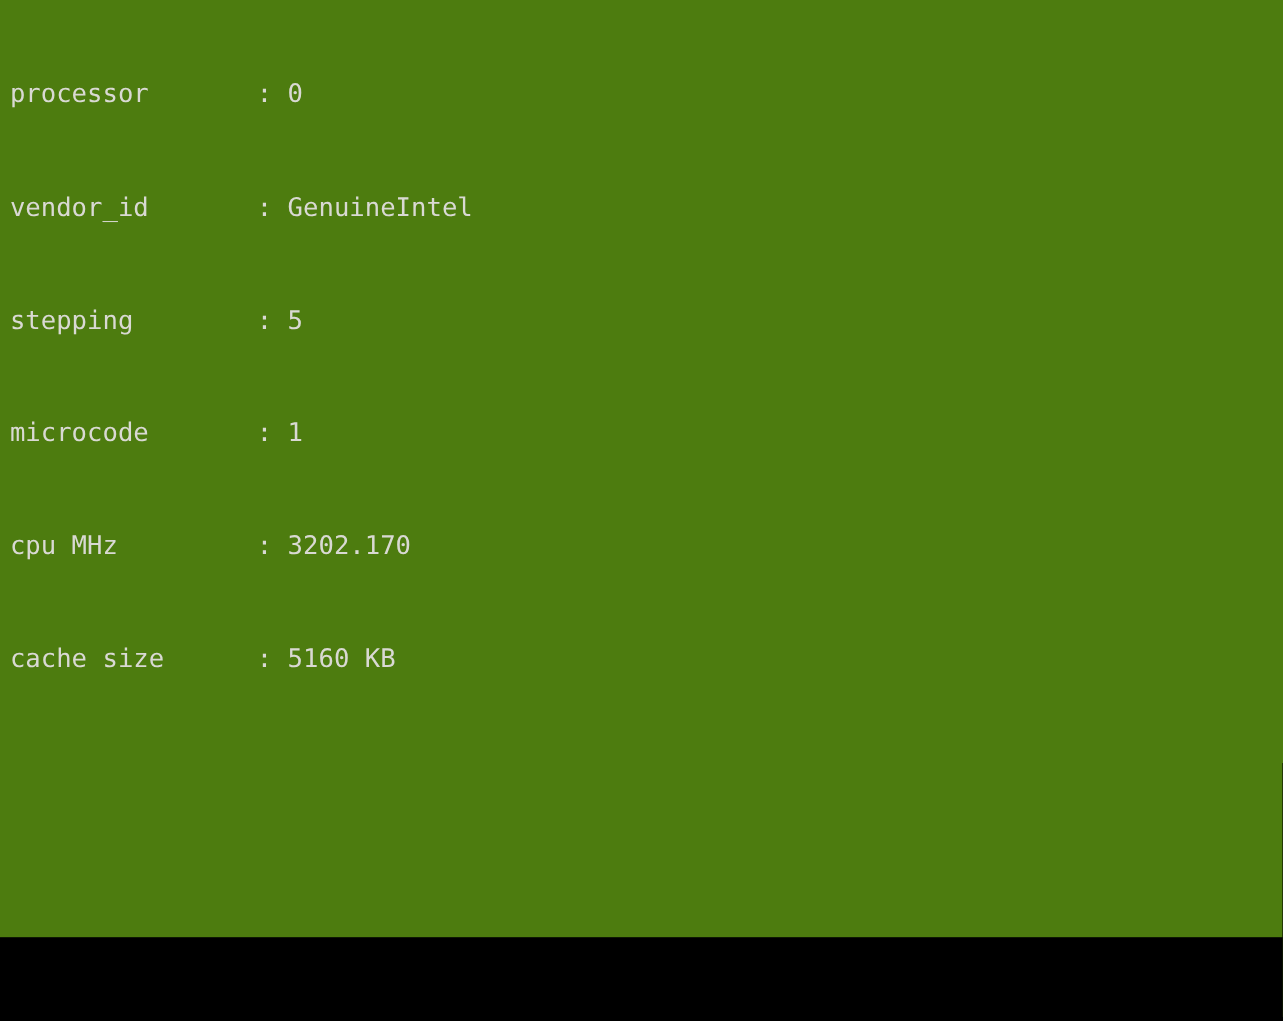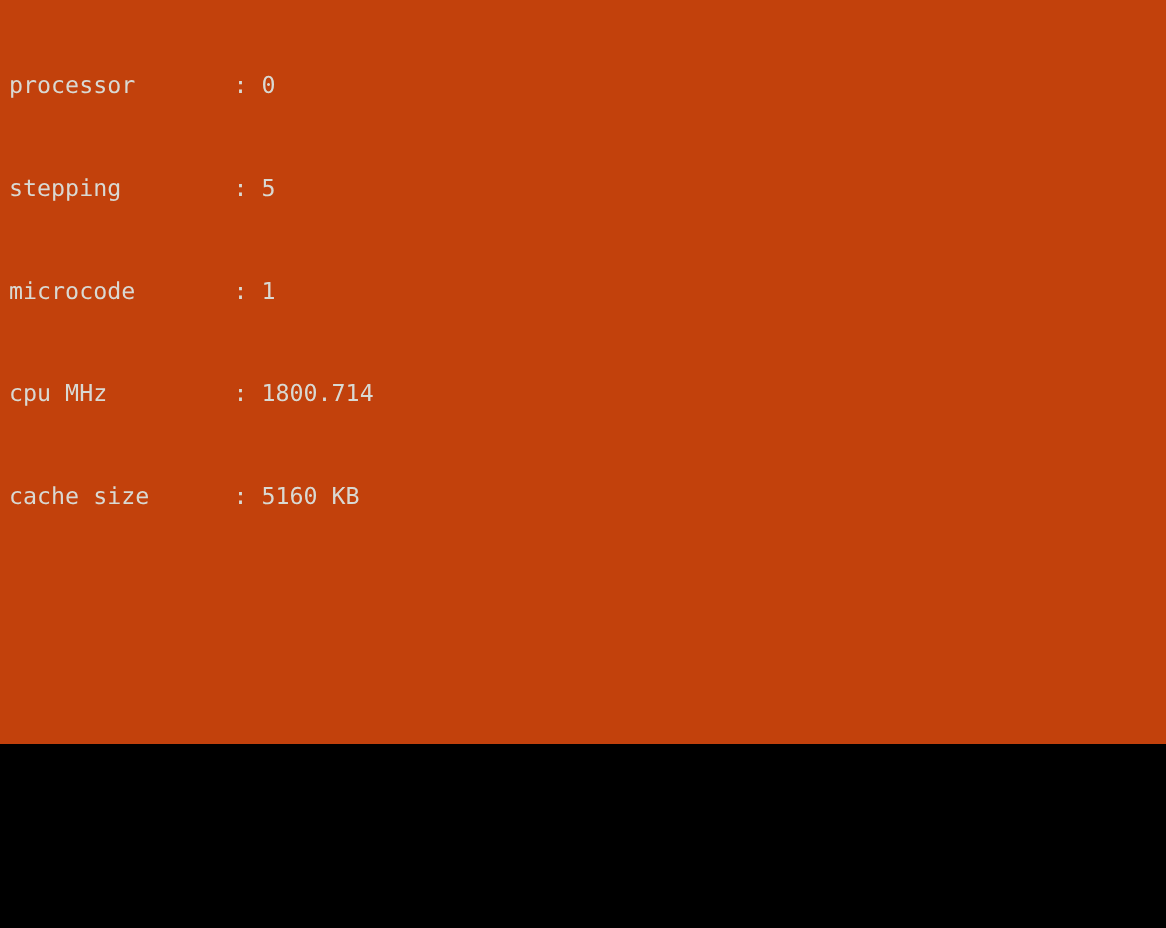--- a/index.html
+++ b/index.html
@@ -7,22 +7,22 @@
     padding: 0;
     background: #000000;
   }
   body {
     width: 1166px;
     height: 928px;
     overflow: hidden;
   }
   #terminal {
     width: 1166px;
-    height: 744px;
-    background: #c2410c;
+    height: 852px;
+    background: #4d7c0f;
     box-sizing: border-box;
     padding: 0;
     position: relative;
     overflow: hidden;
   }
   #terminal-output {
     font-family: "DejaVu Sans Mono", "Liberation Mono", monospace;
     font-size: 23.3px;
     line-height: 34.2px;
     letter-spacing: 0px;
@@ -39,23 +39,24 @@
     height: 34.2px;
     white-space: pre;
   }
 </style>
 </head>
 <body>
 
 <div id="terminal">
   <div id="terminal-output">
     <span class="line">processor       : 0</span>
+    <span class="line">vendor_id       : GenuineIntel</span>
     <span class="line">stepping        : 5</span>
     <span class="line">microcode       : 1</span>
-    <span class="line">cpu MHz         : 1800.714</span>
+    <span class="line">cpu MHz         : 3202.170</span>
     <span class="line">cache size      : 5160 KB</span>
     
     
     
     
     
     
     
     
     

